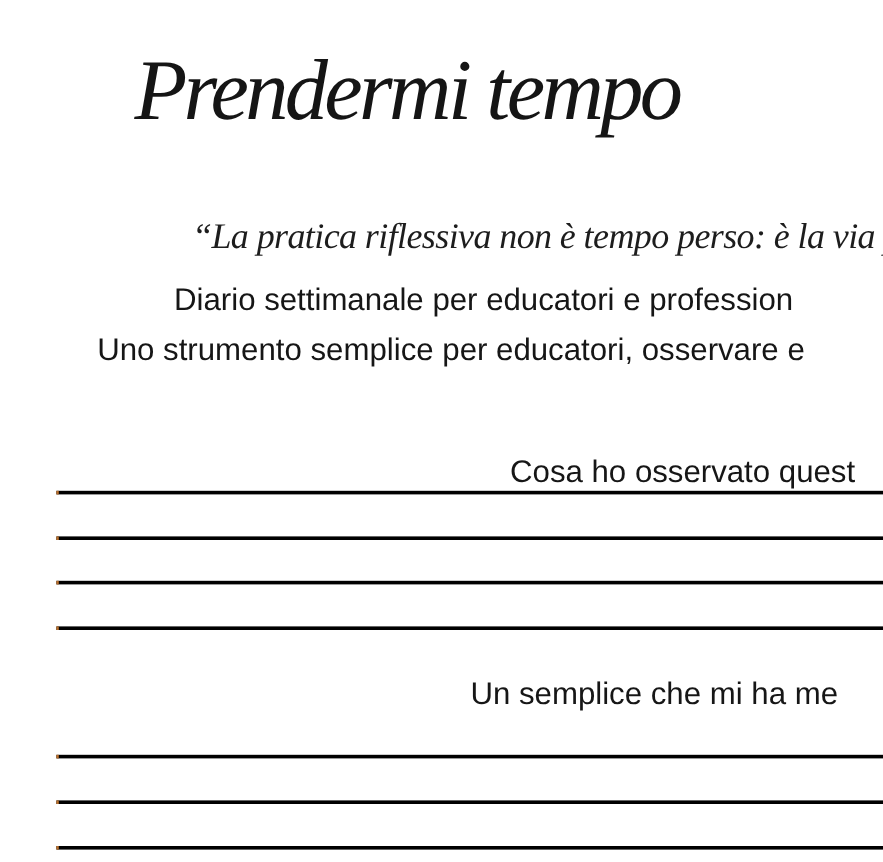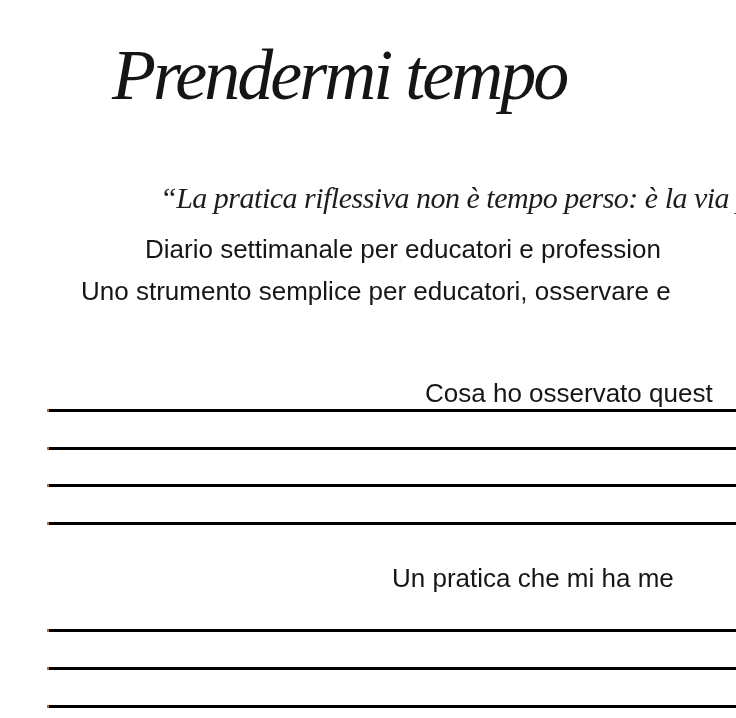--- a/index.html
+++ b/index.html
@@ -87,19 +87,19 @@
 
   <p class="abs body-text intro-2">Uno strumento semplice per educatori, osservare e</p>
 
   <h2 class="abs heading heading-1">Cosa ho osservato quest</h2>
 
   <div class="rule r1a"></div>
   <div class="rule r1b"></div>
   <div class="rule r1c"></div>
   <div class="rule r1d"></div>
 
-  <h2 class="abs heading heading-2">Un pratica che mi ha me</h2>
+  <h2 class="abs heading heading-2">Un semplice che mi ha me</h2>
 
   <div class="rule r2a"></div>
   <div class="rule r2b"></div>
   <div class="rule r2c"></div>
 
 </div>
 
 </body></html>

